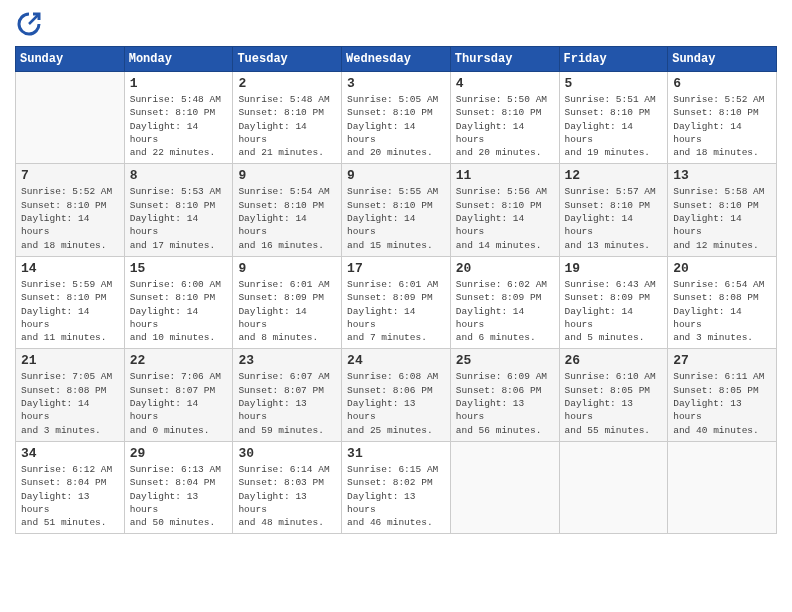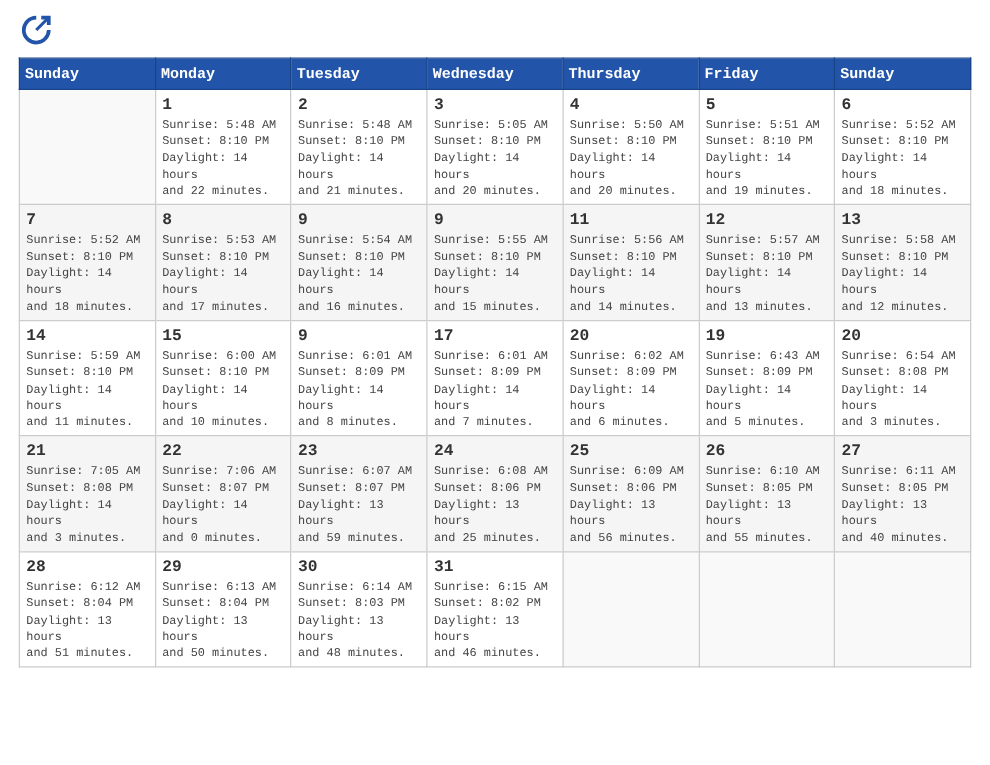--- a/index.html
+++ b/index.html
@@ -379,21 +379,21 @@
             <div class="day-info">
               <div>Sunrise: 6:11 AM</div>
               <div>Sunset: 8:05 PM</div>
               <div>Daylight: 13 hours</div>
               <div>and 40 minutes.</div>
             </div>
           </td>
         </tr>
         <tr>
           <td>
-            <span class="day-number">28</span>
+            <span class="day-number">34</span>
             <div class="day-info">
               <div>Sunrise: 6:12 AM</div>
               <div>Sunset: 8:04 PM</div>
               <div>Daylight: 13 hours</div>
               <div>and 51 minutes.</div>
             </div>
           </td>
           <td>
             <span class="day-number">29</span>
             <div class="day-info">

